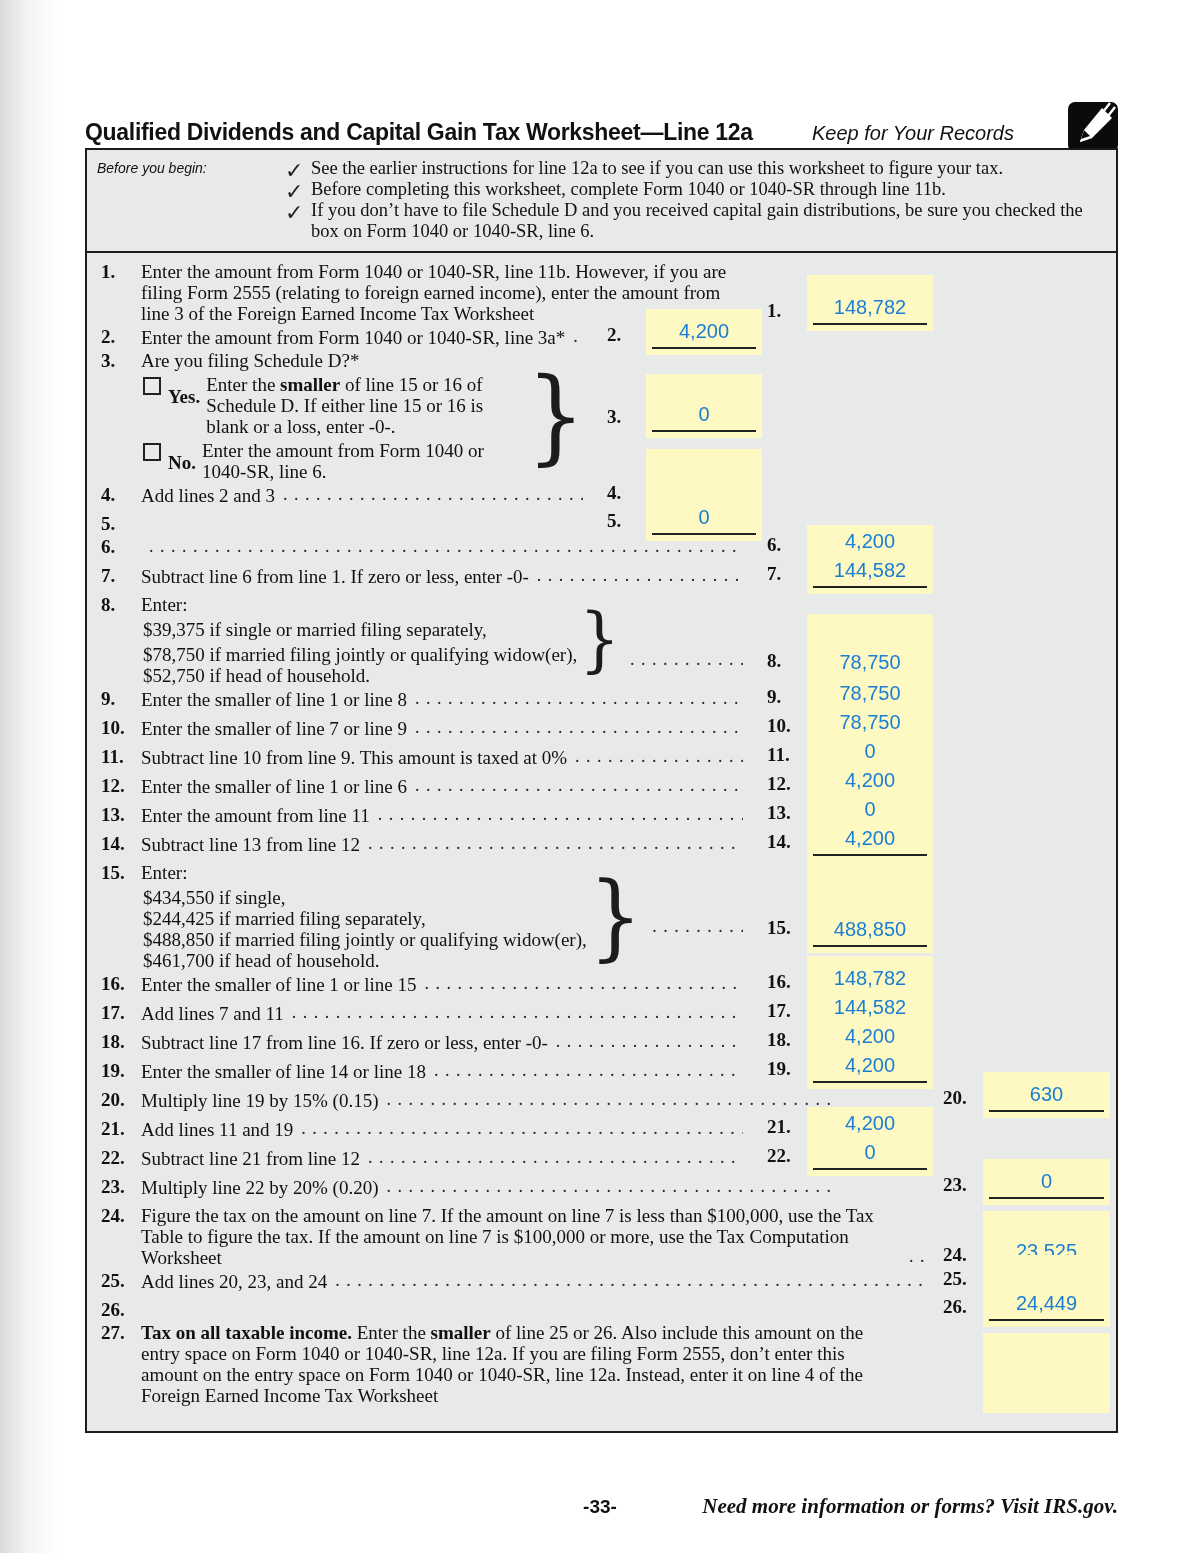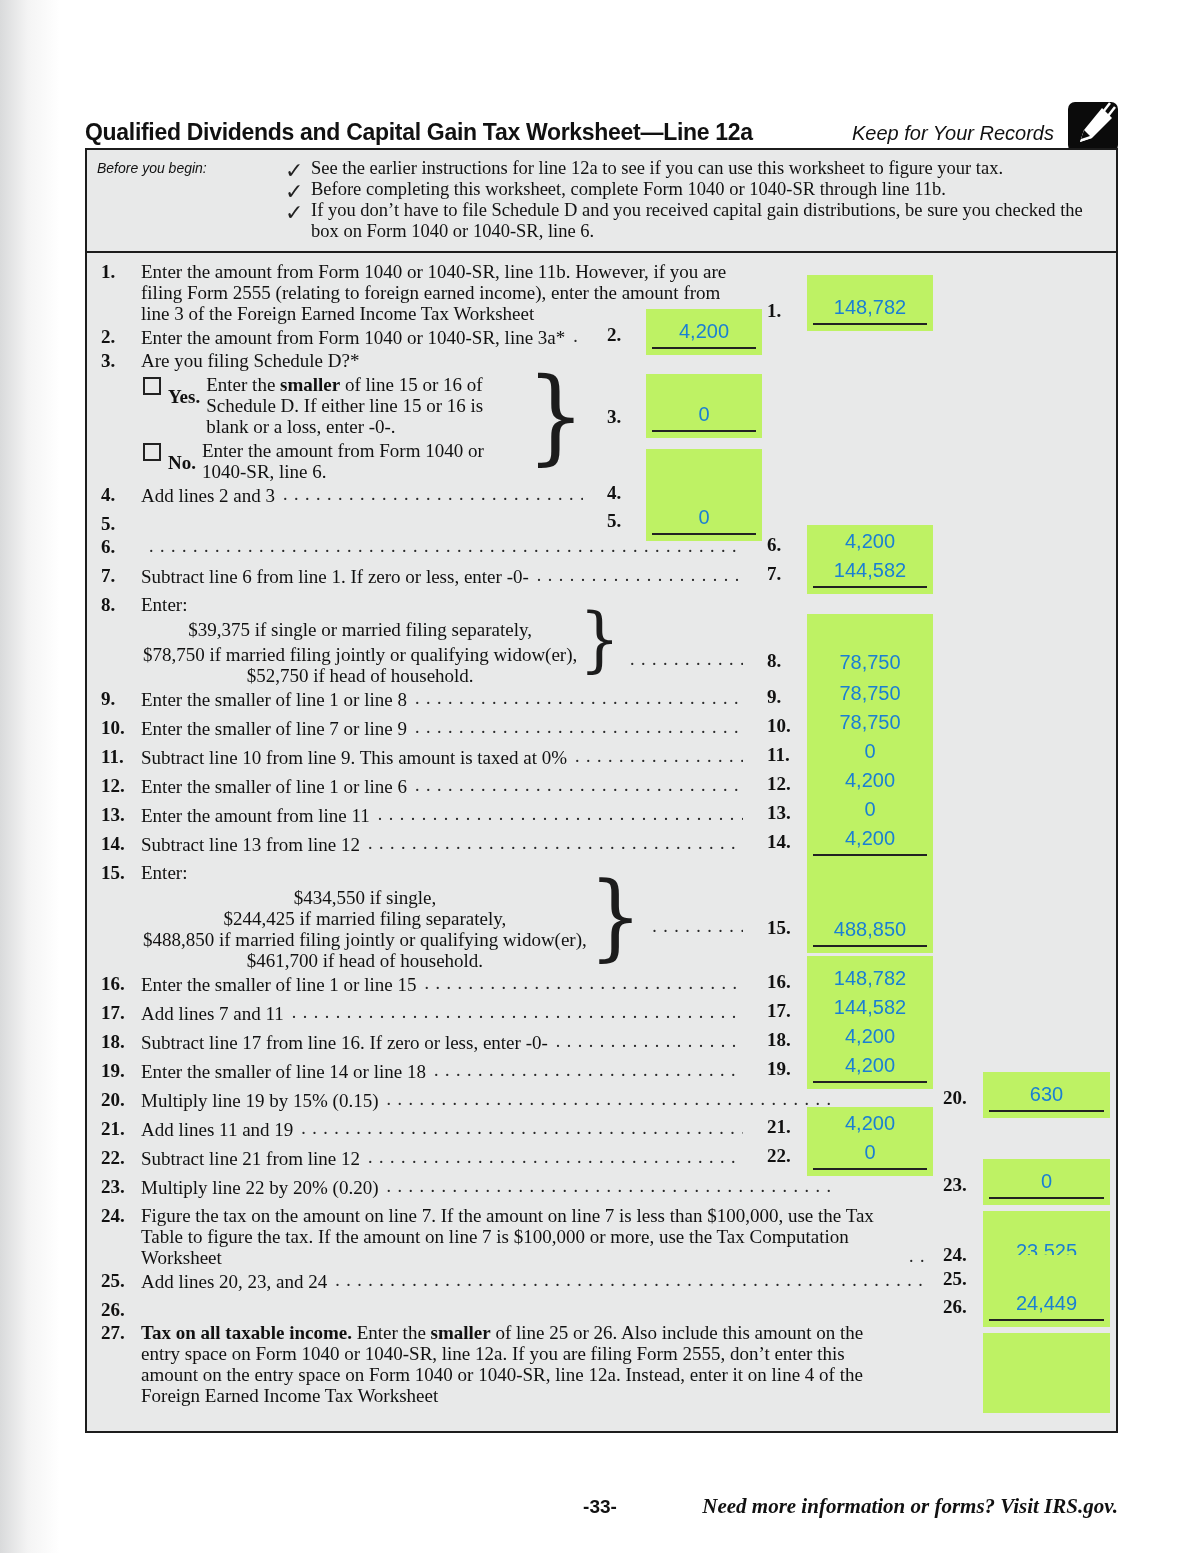--- a/index.html
+++ b/index.html
@@ -2,21 +2,21 @@
 <html><head>
 <meta charset="utf-8">
 <style>
   html,body{margin:0;padding:0;}
   body{
     width:1200px;height:1553px;position:relative;overflow:hidden;
     background:linear-gradient(90deg,#d9dadb 0px,#f4f4f4 28px,#ffffff 60px);
     font-family:"Liberation Serif",serif;color:#111;
   }
   
-  .titlebar{position:absolute;left:85px;top:96px;width:1033px;display:flex;align-items:flex-end;}
+  .titlebar{position:absolute;left:85px;top:96px;width:1033px;display:flex;align-items:flex-end;gap:40px;}
   .title{font-family:"Liberation Sans",sans-serif;font-weight:bold;font-size:23px;letter-spacing:-.3px;flex:1;}
   .keep{font-family:"Liberation Sans",sans-serif;font-style:italic;font-size:20px;margin:0 14px 1px 0;white-space:nowrap;}
   .pencil{width:50px;height:50px;background:#0b0b0b;border-radius:7px;flex:none;position:relative;top:6px;}
   
   .sheet{
     position:absolute;left:85px;top:148px;width:1033px;height:1285px;
     background:#e8e9e9;border:2px solid #1c1c1c;box-sizing:border-box;overflow:hidden;
   }
   .begin{display:flex;padding:8px 10px 9px 10px;border-bottom:2px solid #1c1c1c;}
   .begin-label{font-family:"Liberation Sans",sans-serif;font-style:italic;font-weight:normal;font-size:14px;width:188px;flex:none;padding-top:2px;}
@@ -33,40 +33,40 @@
   .colB .body{width:606px;}
   .colC .body{width:788px;}
   .text{font-size:19px;line-height:21px;}
   .leader{flex:1;overflow:hidden;white-space:nowrap;color:#2a2a2a;margin:0 4px 1px 8px;min-width:0;}
   .leader::after{content:". . . . . . . . . . . . . . . . . . . . . . . . . . . . . . . . . . . . . . . . . . . . . . . . . . . . . . . . . . . . . . . . . . . . . . . .";font-size:18px;letter-spacing:1px;}
   .lnum{position:absolute;bottom:var(--ln-bottom,2px);font-weight:bold;font-size:19px;}
   .colA .lnum{left:506px;}
   .colB .lnum{left:666px;}
   .colC .lnum{left:842px;}
   .vbox{
-    position:absolute;bottom:var(--vb-bottom,-7px);background:#bef264;
+    position:absolute;bottom:var(--vb-bottom,-7px);background:#fef9c3;
     display:flex;flex-direction:column;justify-content:flex-end;
     padding:4px 6px 6px 6px;box-sizing:border-box;
   }
   .colA .vbox{left:545px;width:116px;}
   .colB .vbox{left:706px;width:126px;}
   .colC .vbox{left:882px;width:127px;}
   .val{
     display:block;border-bottom:2.5px solid #222;text-align:center;
     font-family:"Liberation Sans",sans-serif;font-size:20px;color:#1a7fd4;
     padding:0 2px 4px 2px;min-height:22px;
   }
   .vh40{min-height:40px}.vh46{min-height:46px}.vh56{min-height:56px}.vh64{min-height:64px}
   .vh72{min-height:72px}.vh80{min-height:80px}.vh90{min-height:96px}
   
   .opt{display:flex;margin-top:3px;}
   .cb{width:14px;height:14px;border:2px solid #222;background:#e8e9e9;flex:none;margin:3px 7px 0 2px;}
   .optlabel{font-weight:bold;margin-right:6px;white-space:nowrap;margin-top:12px;}
   .opttext{flex:1;}
-  .indent{padding-left:2px;text-align:center;}
+  .indent{padding-left:2px;}
   .brace{
     font-family:"DejaVu Serif",serif;color:#1c1c1c;align-self:center;
     line-height:1;margin:0 2px;transform:scaleY(1.12);
   }
   .brace.b3{font-size:92px;}
   .brace.b8{font-size:64px;margin-bottom:4px;}
   .brace.b15{font-size:84px;}
   b.seg{font-weight:bold;}
   
   .pageno{position:absolute;left:460px;top:1496px;width:280px;text-align:center;font-family:"Liberation Sans",sans-serif;font-weight:bold;font-size:19px;}

